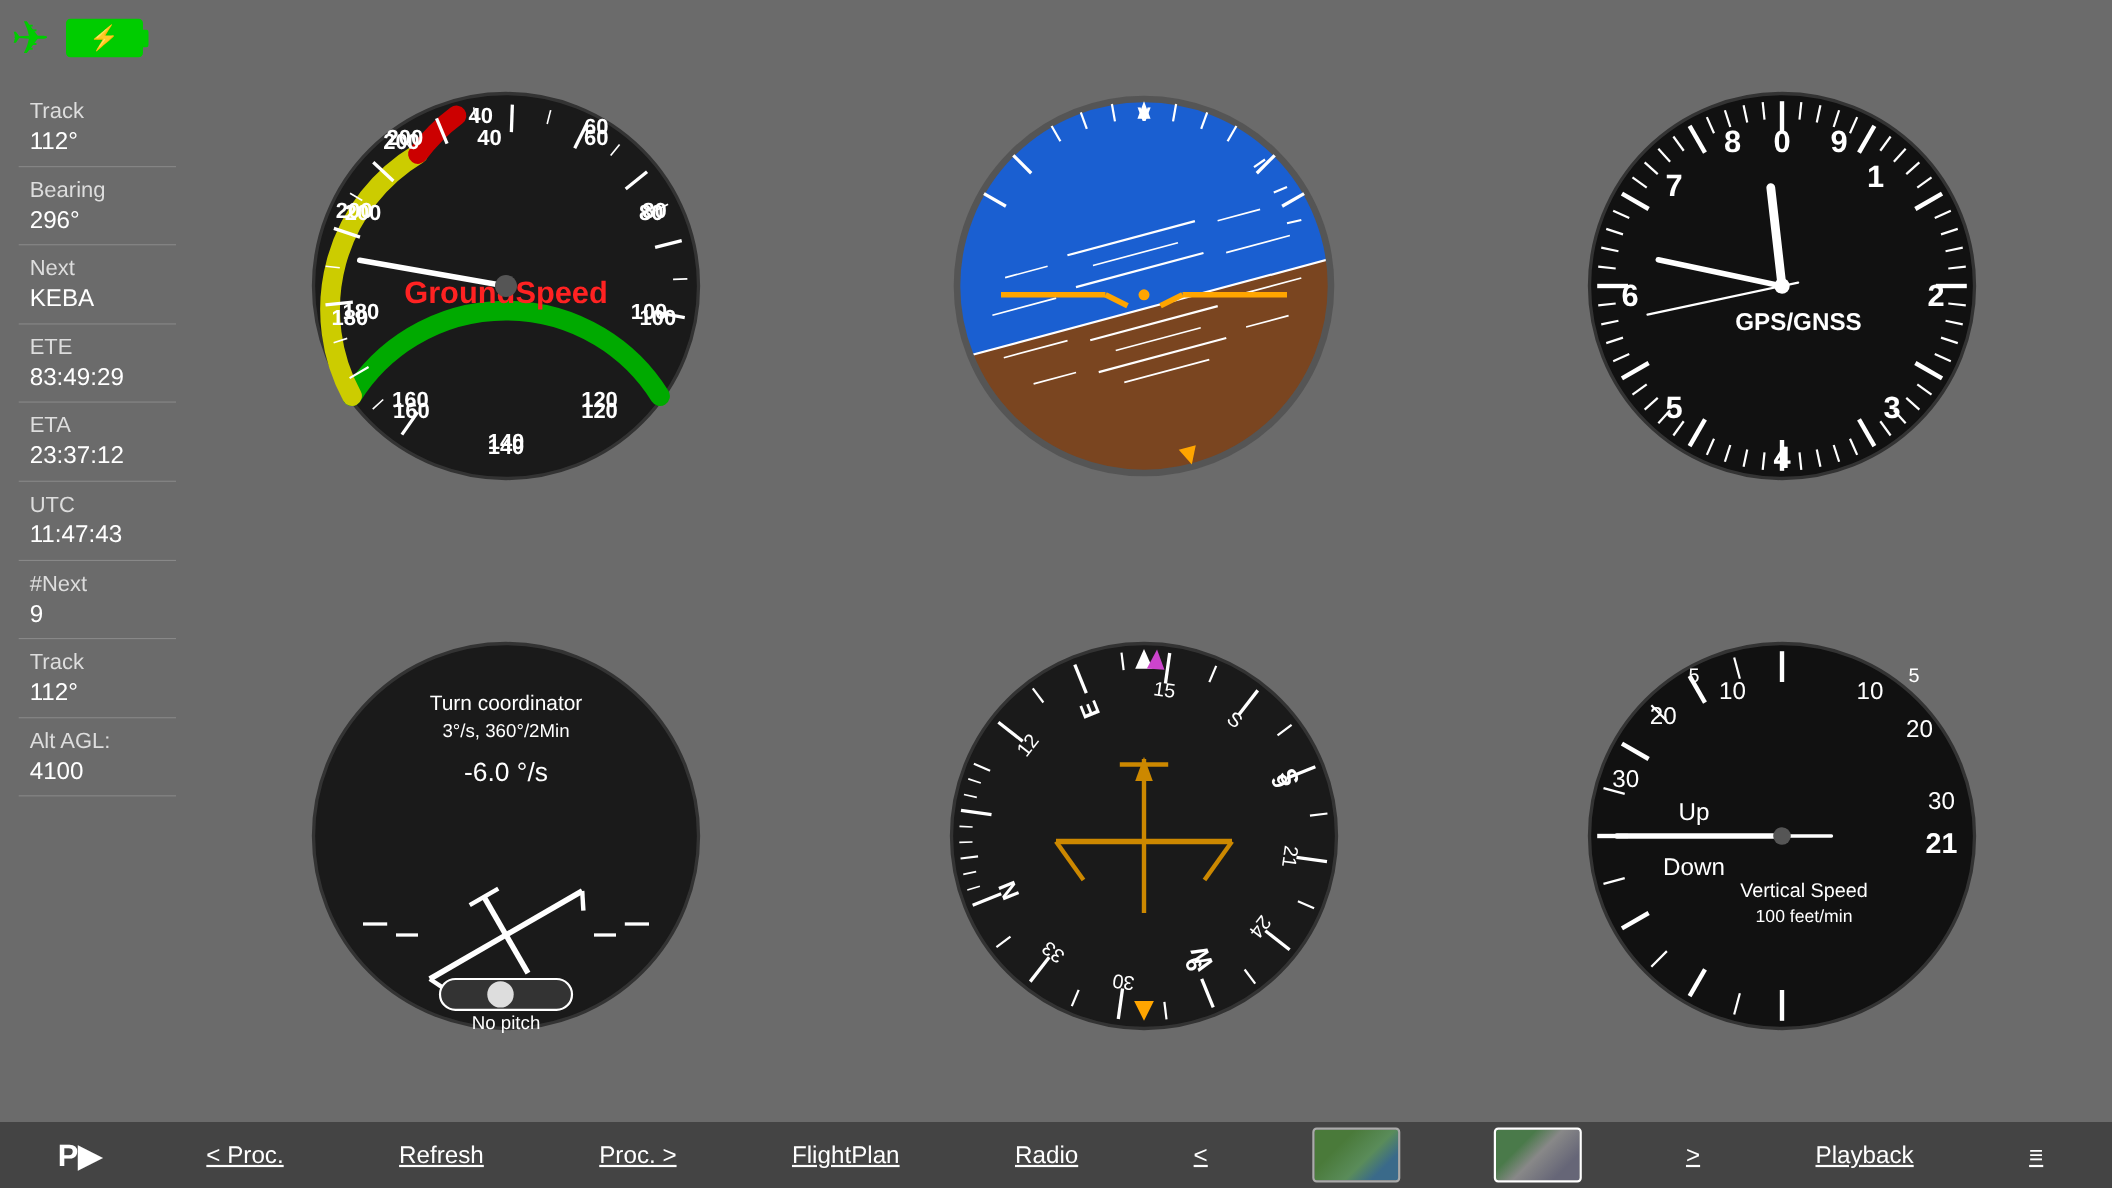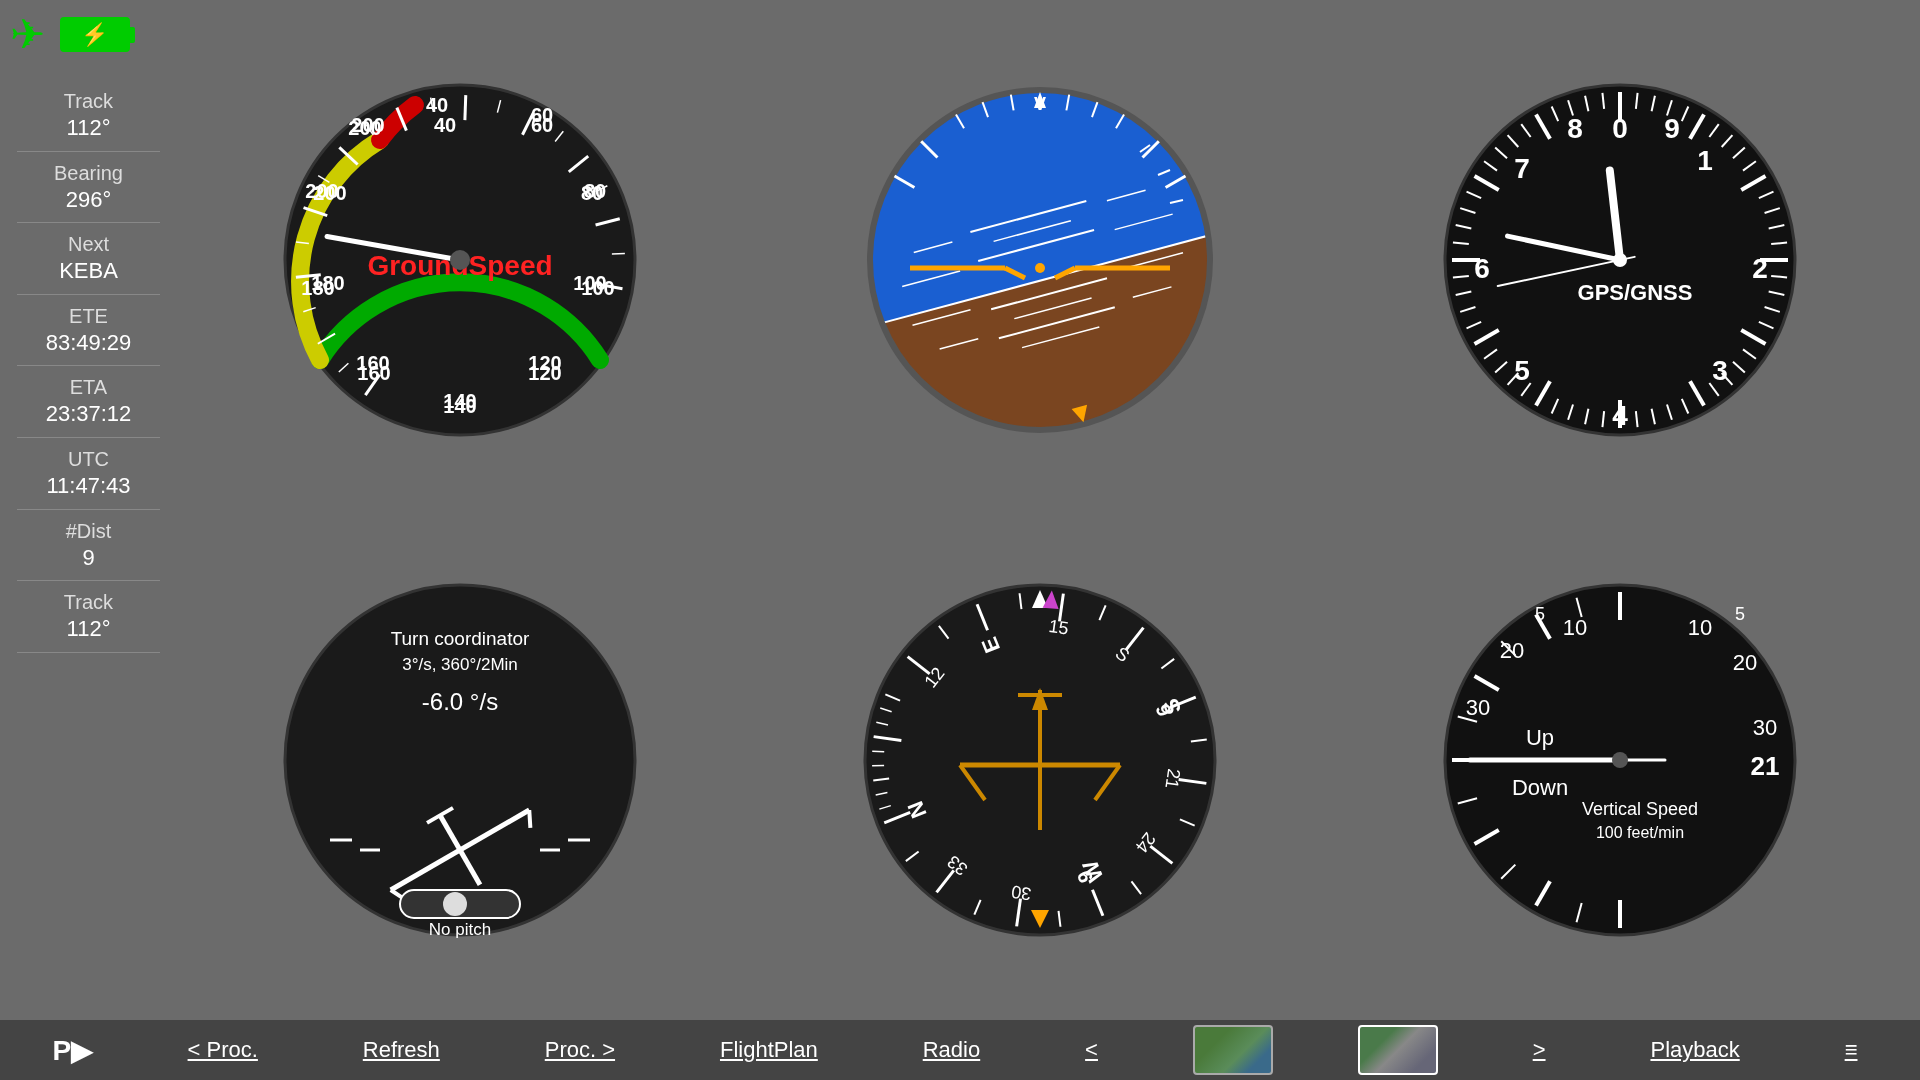--- a/index.html
+++ b/index.html
@@ -61,21 +61,20 @@
       width: 160px;
       bottom: 60px;
       display: flex;
       flex-direction: column;
       gap: 0;
     }
 
     .sidebar-item {
       padding: 8px 10px;
       border-bottom: 1px solid #888;
-      text-align: center;
       font-size: 22px;
       line-height: 1.3;
       margin-left: 17px;
     }
 
     .sidebar-label {
       font-size: 20px;
       color: #ddd;
     }
     .sidebar-value {
@@ -180,26 +179,30 @@
   </div>
   <div class="sidebar-item">
     <div class="sidebar-label">ETA</div>
     <div class="sidebar-value">23:37:12</div>
   </div>
   <div class="sidebar-item">
     <div class="sidebar-label">UTC</div>
     <div class="sidebar-value">11:47:43</div>
   </div>
   <div class="sidebar-item">
-    <div class="sidebar-label">#Dist</div>
+    <div class="sidebar-label">#Next</div>
     <div class="sidebar-value">9</div>
   </div>
   <div class="sidebar-item">
     <div class="sidebar-label">Track</div>
     <div class="sidebar-value">112°</div>
+  </div>
+  <div class="sidebar-item">
+    <div class="sidebar-label">Alt AGL:</div>
+    <div class="sidebar-value">4100</div>
   </div>
 </div>
 
 <div id="instruments">
 
   <div class="instrument-cell">
     <svg class="speedometer" width="360" height="360" viewBox="0 0 360 360">
 
       <circle cx="180" cy="180" r="175" fill="#1a1a1a" stroke="#333" stroke-width="3"></circle>
 

